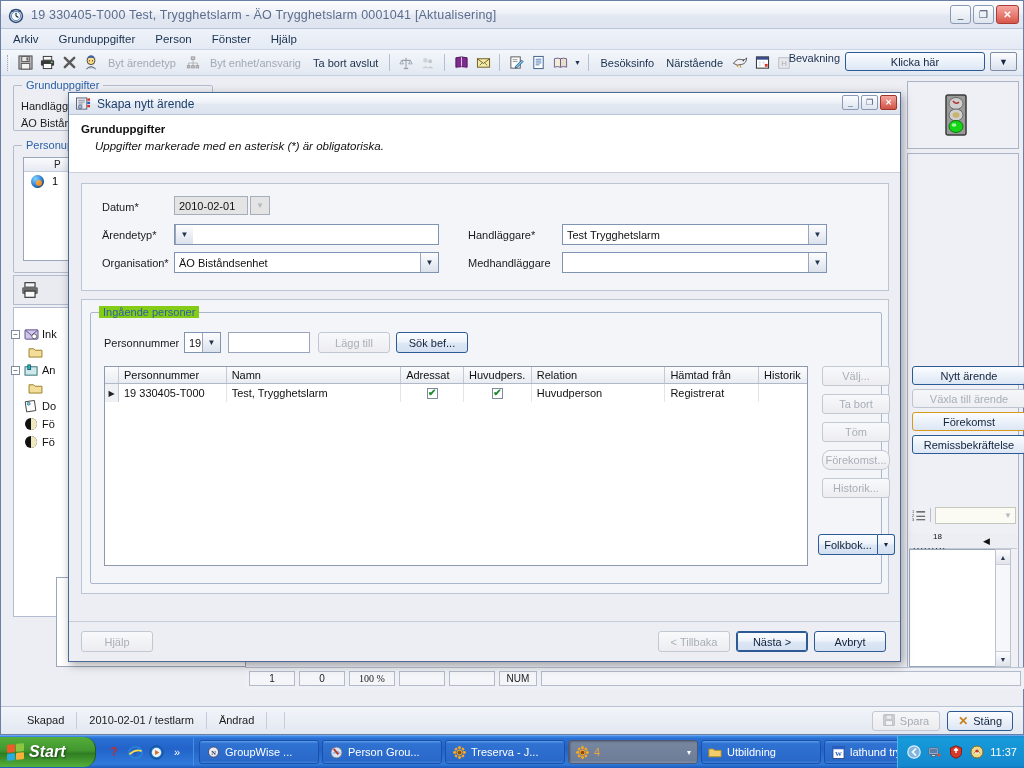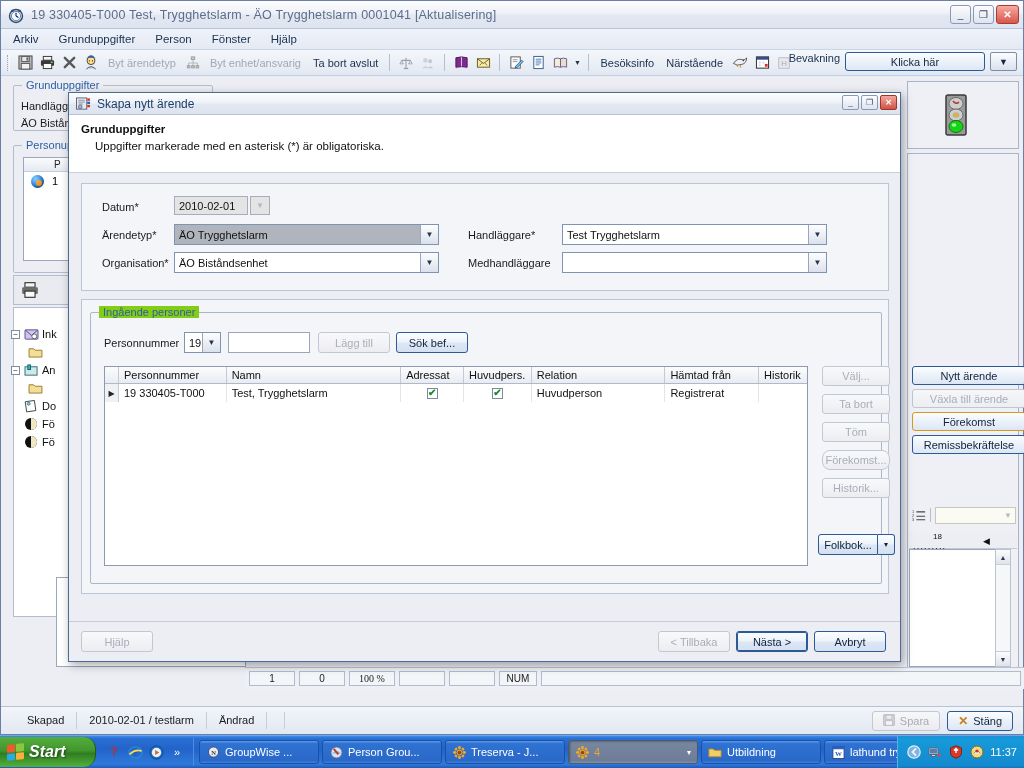--- a/index.html
+++ b/index.html
@@ -251,21 +251,21 @@
   }
   .dwb.close { background:linear-gradient(to bottom,#f3a79f,#cf5245); border-color:#9e352c; color:#fff; font-weight:bold; }
 
   .dlg-head {
     background:#fff;
     border-bottom:1px solid #c9cfdb;
     padding:8px 0 10px 12px;
     height:58px;
   }
   .dlg-head h2 { margin:0; font-size:11.5px; font-weight:bold; color:#111; }
-  .dlg-head p { margin:5px 0 0 14px; font-size:11.5px; color:#111; }
+  .dlg-head p { margin:5px 0 0 14px; font-size:11.5px; color:#111;font-style:italic; }
 
   .dlg-body { position:relative; height:470px; padding:10px 12px 0 12px; }
 
   .panel {
     background:#f4f5f9;
     border:1px solid #bcc5d4;
     position:relative;
   }
 
   .lbl { font-size:11px; color:#1a1a1a; white-space:nowrap; }
@@ -787,21 +787,20 @@
   <div class="dlg-body">
 
     <div class="panel" style="position:absolute; left:12px; top:10px; width:808px; height:108px;">
 
       <span class="lbl" style="position:absolute;left:20px;top:17px;">Datum*</span>
       <div class="txtbox readonly" style="position:absolute;left:92px;top:12px;width:74px;">2010-02-01</div>
       <div class="txtbox readonly" style="position:absolute;left:168px;top:12px;width:20px;justify-content:center;padding-left:0;color:#b3b8c2;font-size:8px;">▼</div>
 
       <span class="lbl" style="position:absolute;left:20px;top:45px;">Ärendetyp*</span>
       <div class="combo" style="position:absolute;left:92px;top:40px;width:265px;height:21px;border:1px solid #7f93b3;background:#fff;">
-        <div class="txtbox sel" style="flex:1;border:none;height:19px;">ÄO Trygghetslarm</div>
         <div class="cbbtn">▼</div>
       </div>
 
       <span class="lbl" style="position:absolute;left:20px;top:73px;">Organisation*</span>
       <div class="combo" style="position:absolute;left:92px;top:68px;width:265px;height:21px;border:1px solid #7f93b3;background:#fff;">
         <div class="txtbox" style="flex:1;border:none;height:19px;">ÄO Biståndsenhet</div>
         <div class="cbbtn">▼</div>
       </div>
 
       <span class="lbl" style="position:absolute;left:386px;top:45px;">Handläggare*</span>

